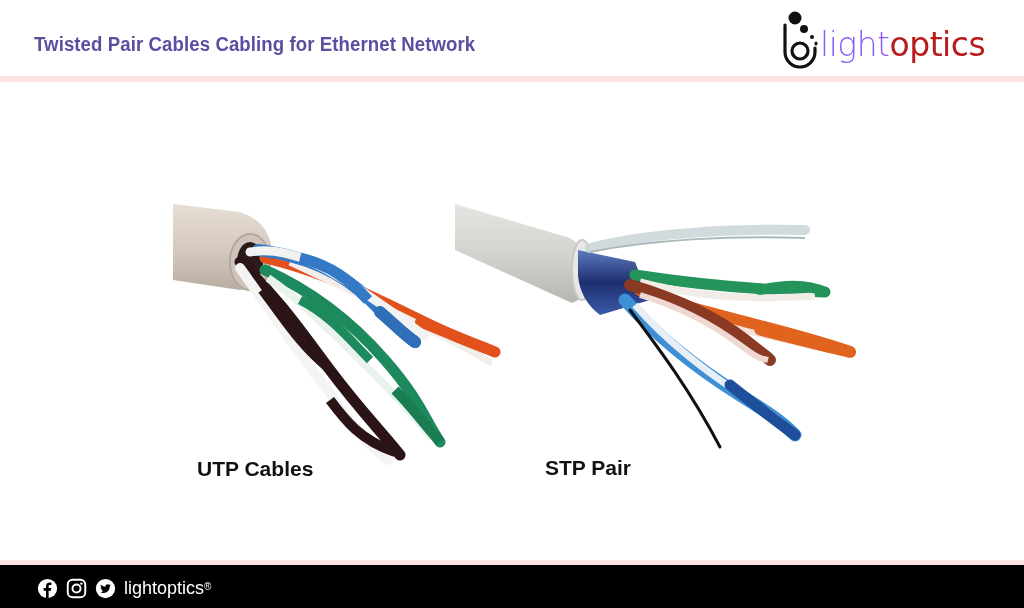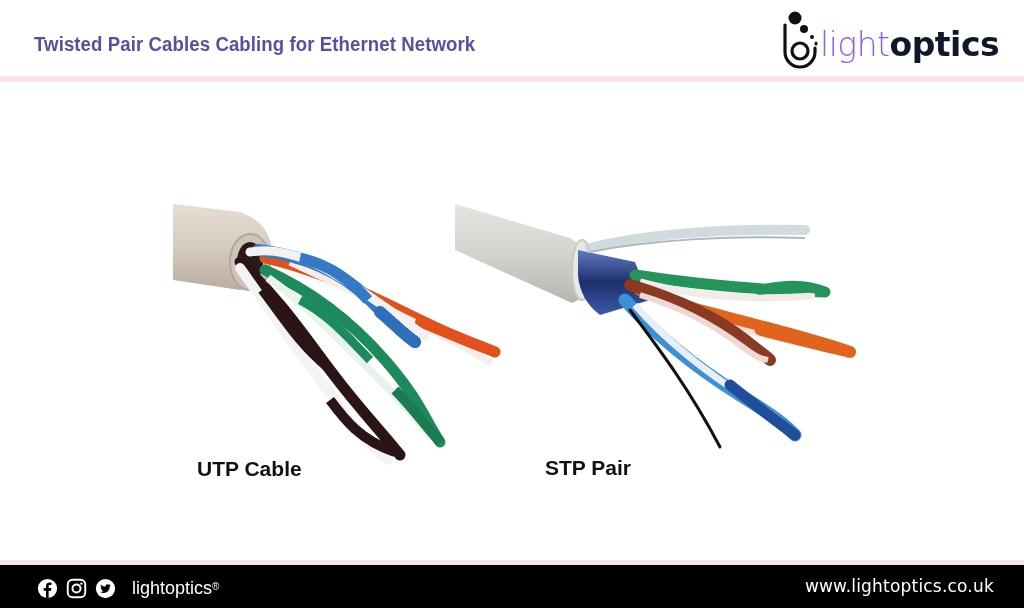--- a/index.html
+++ b/index.html
@@ -17,29 +17,29 @@
       white-space: nowrap;
     }
     .logo { position: absolute; left: 780px; top: 8px; height: 62px; width: 230px; }
     .logo-mark { position: absolute; left: 0; top: 0; }
     .logo-text {
       position: absolute; left: 40px; top: 20px;
       font-family: "DejaVu Sans", sans-serif; font-size: 33px; color: #111;
       letter-spacing: -0.5px; white-space: nowrap; line-height: 1;
     }
     .logo-text .light { font-weight: 300; color: #8b5cf6; font-family: "DejaVu Sans", sans-serif; }
-    .logo-text .bold { font-weight: bold; color: #0f172a; }
+    .logo-text .bold { font-weight: normal; color: #b91c1c; }
     .band-top { position: absolute; left: 0; top: 76px; width: 1024px; height: 6px; background: #fde4e4; }
     .band-bottom { position: absolute; left: 0; top: 560px; width: 1024px; height: 5px; background: #fde4e4; }
     .footer { position: absolute; left: 0; top: 565px; width: 1024px; height: 43px; background: #000; }
     .social { position: absolute; left: 37px; top: 13px; display: flex; align-items: center; gap: 8px; }
     .social .ico { width: 21px; height: 21px; display: inline-block; }
     .brand-foot {
       color: #fff; font-family: "Liberation Sans", sans-serif; font-size: 18px;
-      margin-left: 8px; line-height: 21px;
+      margin-left: 0; line-height: 21px;
     }
     .brand-foot sup { font-size: 10px; vertical-align: top; position: relative; top: -2px; }
     .site {
       position: absolute; right: 30px; top: 11px; color: #fff;
       font-family: "DejaVu Sans", sans-serif; font-size: 17px; letter-spacing: 0.2px;
     }
     .illus { position: absolute; left: 0; top: 82px; width: 1024px; height: 478px; }
     .label {
       position: absolute; font-family: "Liberation Sans", sans-serif;
       font-weight: bold; font-size: 21px; color: #111; white-space: nowrap;
@@ -133,21 +133,21 @@
       <path d="M630 285 C680 300, 720 320, 745 340 S 765 355, 770 360" fill="none" stroke="#8a3a22" stroke-width="12" stroke-linecap="round"></path>
       <path d="M640 295 C690 310, 720 330, 740 345 S 760 358, 768 360" fill="none" stroke="#f0d8d2" stroke-width="6"></path>
 
       <path d="M625 300 C660 340, 700 370, 740 395 S 785 425, 795 435" fill="none" stroke="#3d8fd6" stroke-width="13" stroke-linecap="round"></path>
       <path d="M635 305 C670 345, 710 375, 750 400 S 780 425, 790 430" fill="none" stroke="#e7eef6" stroke-width="7"></path>
       <path d="M730 385 C755 405, 775 420, 795 435" fill="none" stroke="#1f4f9a" stroke-width="11" stroke-linecap="round"></path>
 
       <path d="M630 310 C660 350, 690 390, 720 447" fill="none" stroke="#111" stroke-width="3" stroke-linecap="round"></path>
     </g>
   </svg>
-  <div class="label utp-label">UTP Cable</div>
+  <div class="label utp-label">UTP Cables</div>
   <div class="label stp-label">STP Pair</div>
 </div>
 
 <div class="band-bottom"></div>
 
 <div class="footer">
   <div class="social">
     <svg class="ico" viewBox="0 0 24 24">
       <circle cx="12" cy="12" r="11" fill="#fff"></circle>
       <path d="M13.3 23 V14.5 H16 L16.4 11.4 H13.3 V9.6 C13.3 8.7 13.6 8.1 14.9 8.1 H16.5 V5.3 C16.2 5.3 15.3 5.2 14.2 5.2 C11.9 5.2 10.3 6.6 10.3 9.2 V11.4 H7.6 V14.5 H10.3 V23 Z" fill="#000"></path>
@@ -156,14 +156,13 @@
       <rect x="2" y="2" width="20" height="20" rx="5.5" fill="none" stroke="#fff" stroke-width="2.2"></rect>
       <circle cx="12" cy="12" r="4.6" fill="none" stroke="#fff" stroke-width="2.2"></circle>
       <circle cx="17.6" cy="6.4" r="1.4" fill="#fff"></circle>
     </svg>
     <svg class="ico" viewBox="0 0 24 24">
       <circle cx="12" cy="12" r="11" fill="#fff"></circle>
       <path d="M18 8.2 C17.6 8.4 17.1 8.5 16.6 8.6 C17.1 8.3 17.5 7.8 17.7 7.2 C17.2 7.5 16.7 7.7 16.1 7.8 C15.6 7.3 15 7 14.3 7 C12.9 7 11.8 8.1 11.8 9.5 C11.8 9.7 11.8 9.9 11.9 10.1 C9.8 10 8 9 6.8 7.5 C6.6 7.9 6.5 8.3 6.5 8.8 C6.5 9.7 6.9 10.4 7.6 10.9 C7.2 10.9 6.8 10.8 6.5 10.6 C6.5 11.8 7.4 12.9 8.5 13.1 C8.3 13.2 8.1 13.2 7.8 13.2 C7.6 13.2 7.5 13.2 7.3 13.2 C7.6 14.2 8.6 14.9 9.7 14.9 C8.8 15.6 7.7 16 6.5 16 C6.3 16 6.1 16 5.9 16 C7 16.7 8.4 17.1 9.8 17.1 C14.3 17.1 16.8 13.3 16.8 10 V9.7 C17.3 9.3 17.7 8.8 18 8.2 Z" fill="#000"></path>
     </svg>
     <span class="brand-foot"><span>lightoptics</span><sup>®</sup></span>
   </div>
-  <div class="site">www.lightoptics.co.uk</div>
 </div>
 
 </body></html>

